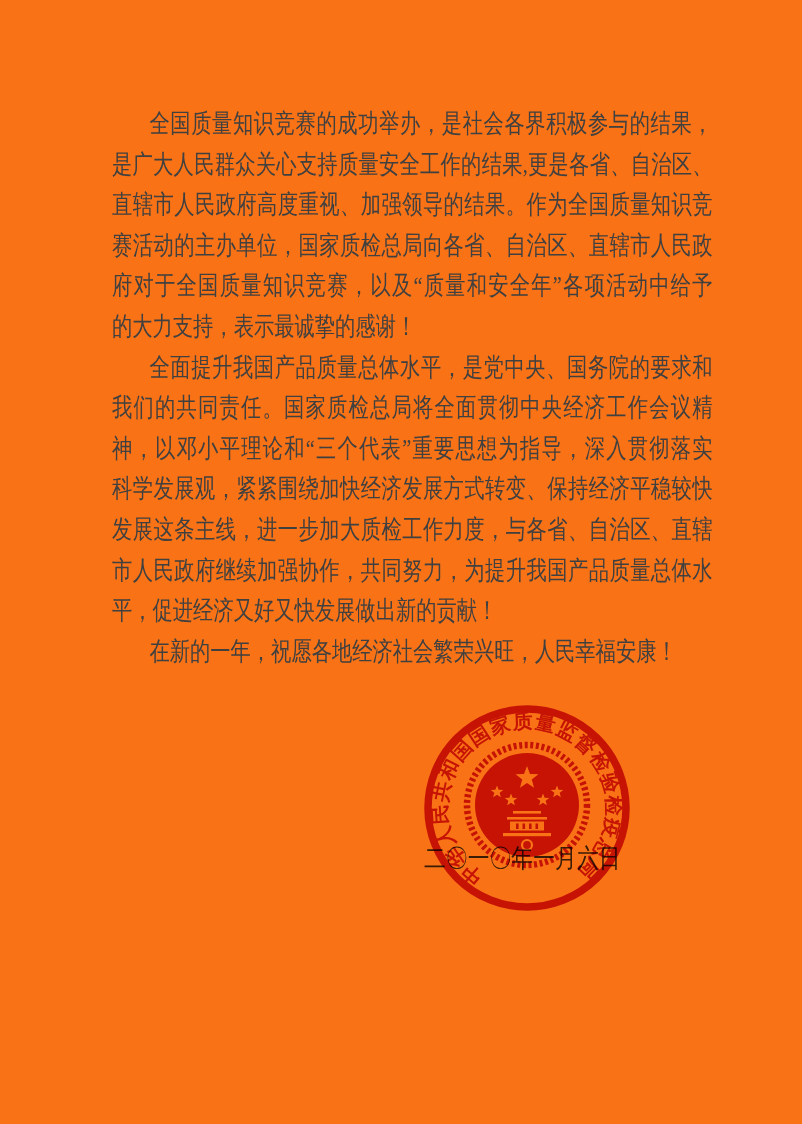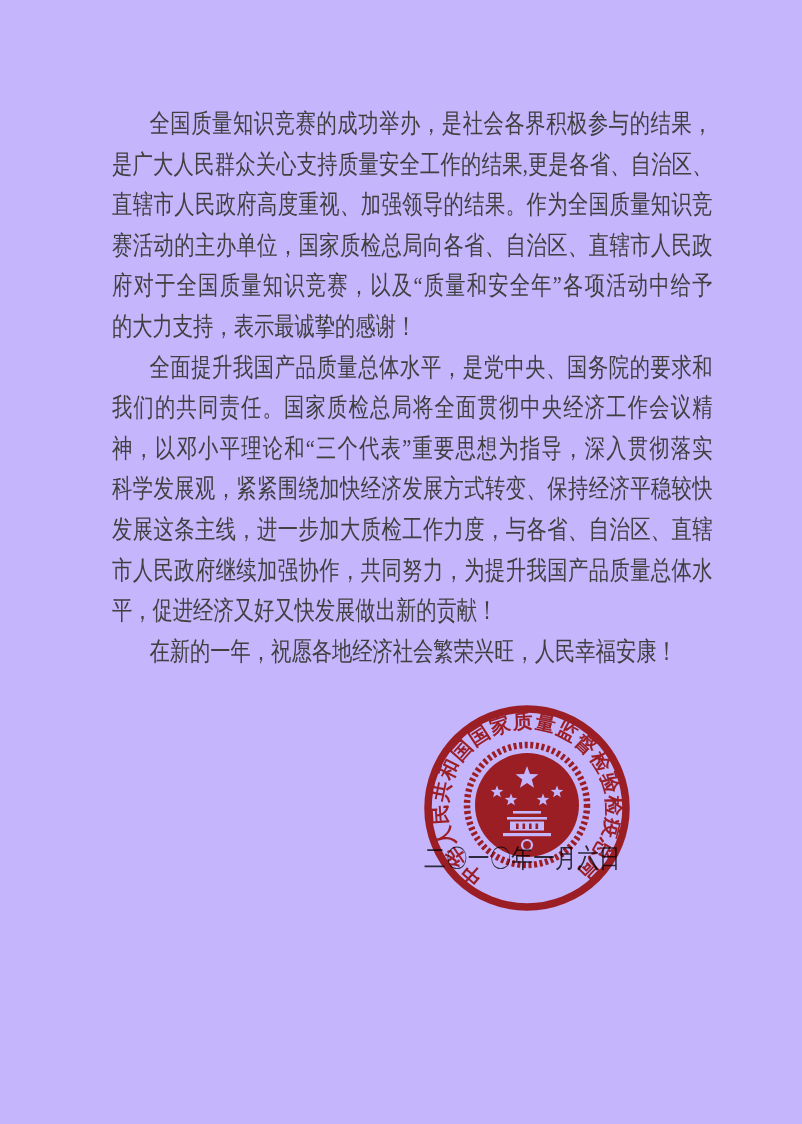--- a/index.html
+++ b/index.html
@@ -5,21 +5,21 @@
   html, body { margin: 0; padding: 0; }
   body {
     width: 802px; height: 1124px;
     background: #ffffff;
     font-family: "Liberation Serif", "DejaVu Serif", serif;
     overflow: hidden;
   }
   .page {
     position: relative;
     width: 802px; height: 1124px;
-    background: #c4b5fd;
+    background: #f97316;
   }
   
   .content {
     position: absolute;
     left: 112px; top: 104px;
     width: 770px;
     transform: scaleX(0.78);
     transform-origin: left top;
     font-size: 26px;
     line-height: 40.6px;

